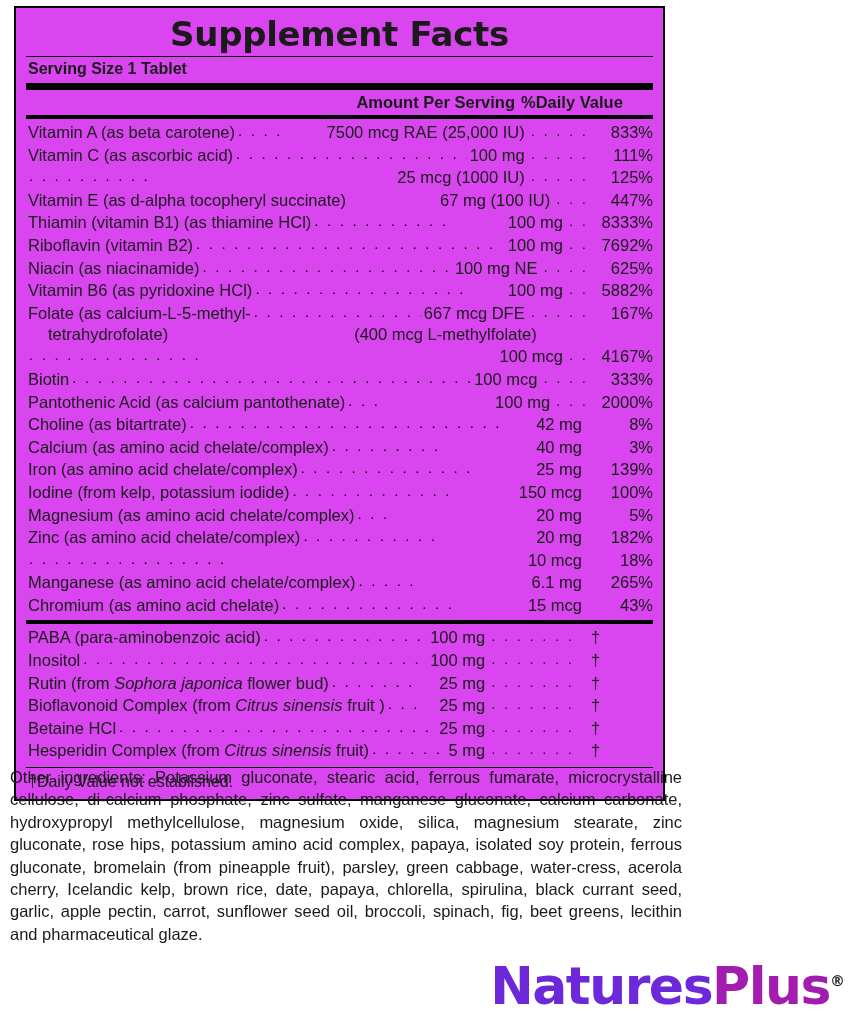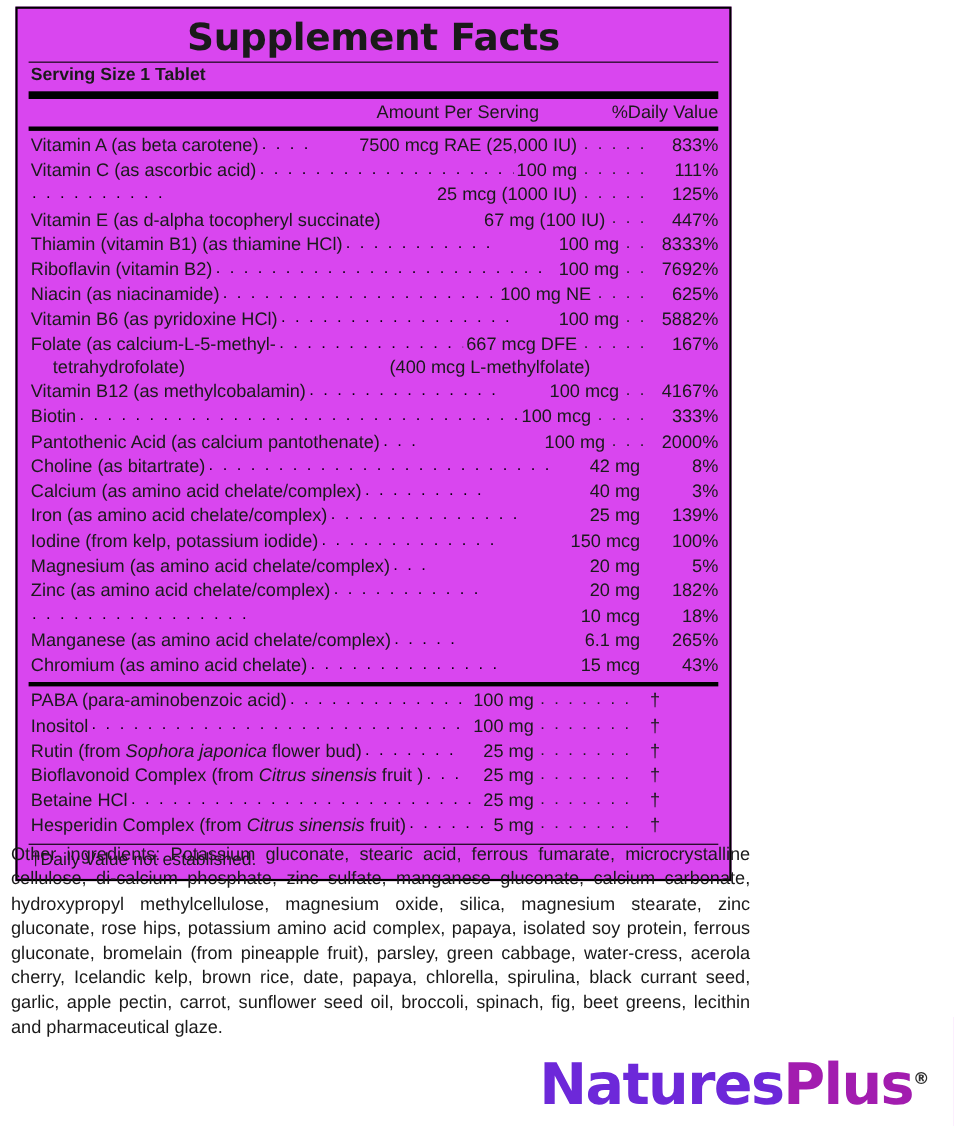--- a/index.html
+++ b/index.html
@@ -55,32 +55,31 @@
   }
   .rule-thin {
     border-top: 1px solid #000;
     margin: 0;
   }
 
   .col-head {
     display: flex;
     justify-content: flex-end;
     font-size: 16.5px;
-    font-weight: normal;
+    font-weight: bold;
     line-height: 22px;
     padding: 1px 0 2px 0;
   }
   .col-head .amt {
     text-align: right;
   }
   .col-head .dv {
     width: 132px;
-    text-align: right;
+    text-align: left;
     padding-left: 6px;
-    margin-left: 25px;
   }
 
   .rows {
     padding-top: 2px;
   }
 
   .row {
     display: flex;
     align-items: center;
     font-size: 16.5px;
@@ -267,21 +266,20 @@
       <span class="amount">667 mcg DFE</span>
       <span class="leader2">. . . . .</span>
       <span class="dv">167%</span>
     </div>
 
     <div class="subline">
       <span>tetrahydrofolate)</span><span class="paren">(400 mcg L-methylfolate)</span>
     </div>
 
     <div class="row">
-      <span class="name">Vitamin B12 (as methylcobalamin)</span>
       <span class="leader">. . . . . . . . . . . . . .</span>
       <span class="amount">100 mcg</span>
       <span class="leader2">. .</span>
       <span class="dv">4167%</span>
     </div>
 
     <div class="row">
       <span class="name">Biotin</span>
       <span class="leader">. . . . . . . . . . . . . . . . . . . . . . . . . . . . . . . . . .</span>
       <span class="amount">100 mcg</span>

